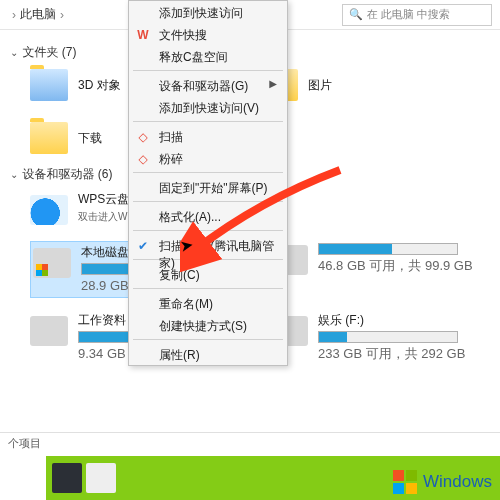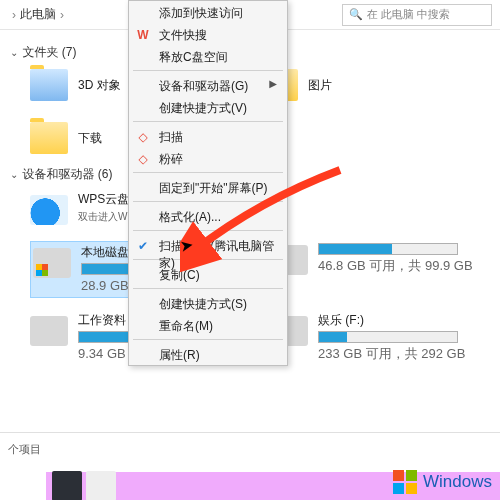--- a/index.html
+++ b/index.html
@@ -41,23 +41,23 @@
     .cm-item .cicon { position:absolute; left:6px; width:16px; height:16px; display:flex; align-items:center; justify-content:center; font-size:12px; }
     .cm-item .arrow { margin-left:auto; color:#555; font-size:10px; }
     .cm-sep { height:1px; background:#d0d0d0; margin: 3px 4px; }
     .ic-wps { color:#e74c3c; font-weight:bold; }
     .ic-shield { color:#2980d9; }
     .ic-red { color:#e74c3c; }
     
     .cursor { position:absolute; top:236px; left:180px; font-size:16px; z-index:60; transform: rotate(-10deg); color:#000; }
     .arrow-annot { position:absolute; top:160px; left:180px; width:170px; height:120px; z-index:55; pointer-events:none; }
     
-    .statusbar { position:absolute; bottom:40px; left:0; right:0; height:28px; border-top:1px solid #e0e0e0; font-size:11px; color:#555; padding:9px 8px; background:#fff; }
-    
-    .taskbar { position:absolute; bottom:0; left:0; right:0; height:28px; background:#f0abfc; display:flex; align-items:center; padding:0 6px;margin-left:46px; }
+    .statusbar { position:absolute; bottom:40px; left:0; right:0; height:28px; border-top:1px solid #e0e0e0; font-size:11px; color:#555; padding:3px 8px; background:#fff; }
+    
+    .taskbar { position:absolute; bottom:0; left:0; right:0; height:44px; background:#84cc16; display:flex; align-items:center; padding:0 6px;margin-left:46px; }
     .tb-item { width:30px; height:30px; margin-right:4px; background:#2b2f36; border-radius:2px; }
     
     .watermark { position:absolute; right:8px; bottom:6px; display:flex; align-items:center; gap:6px; z-index:70; }
     .wm-logo { width:24px; height:24px; display:grid; grid-template-columns:1fr 1fr; grid-template-rows:1fr 1fr; gap:2px; }
     .wm-logo div:nth-child(1){background:#f25022;} .wm-logo div:nth-child(2){background:#7fba00;} .wm-logo div:nth-child(3){background:#00a4ef;} .wm-logo div:nth-child(4){background:#ffb900;}
     .wm-text1 { font-size:17px; color:#1a5fb4; font-weight:500; }
     .wm-text2 { font-size:15px; color:#333; }
   </style>
 </head>
 <body>
@@ -161,21 +161,21 @@
     </div>
     <div class="cm-item">
       <span>释放C盘空间</span>
     </div>
     <div class="cm-sep"></div>
     <div class="cm-item">
       <span>设备和驱动器(G)</span>
       <span class="arrow">▶</span>
     </div>
     <div class="cm-item">
-      <span>创建快捷方式(V)</span>
+      <span>添加到快速访问(V)</span>
     </div>
     <div class="cm-sep"></div>
     <div class="cm-item">
       <span class="cicon ic-red">◇</span>
       <span>扫描</span>
     </div>
     <div class="cm-item">
       <span class="cicon ic-red">◇</span>
       <span>粉碎</span>
     </div>
@@ -191,24 +191,24 @@
     <div class="cm-item">
       <span class="cicon ic-shield">✔</span>
       <span>扫描病毒 (腾讯电脑管家)</span>
     </div>
     <div class="cm-sep"></div>
     <div class="cm-item">
       <span>复制(C)</span>
     </div>
     <div class="cm-sep"></div>
     <div class="cm-item">
+      <span>重命名(M)</span>
+    </div>
+    <div class="cm-item">
       <span>创建快捷方式(S)</span>
-    </div>
-    <div class="cm-item">
-      <span>重命名(M)</span>
     </div>
     <div class="cm-sep"></div>
     <div class="cm-item">
       <span>属性(R)</span>
     </div>
   </div>
 
 <svg class="arrow-annot" viewBox="0 0 170 120">
   <defs>
       <marker id="ah" markerWidth="10" markerHeight="10" refX="2" refY="3" orient="auto">

